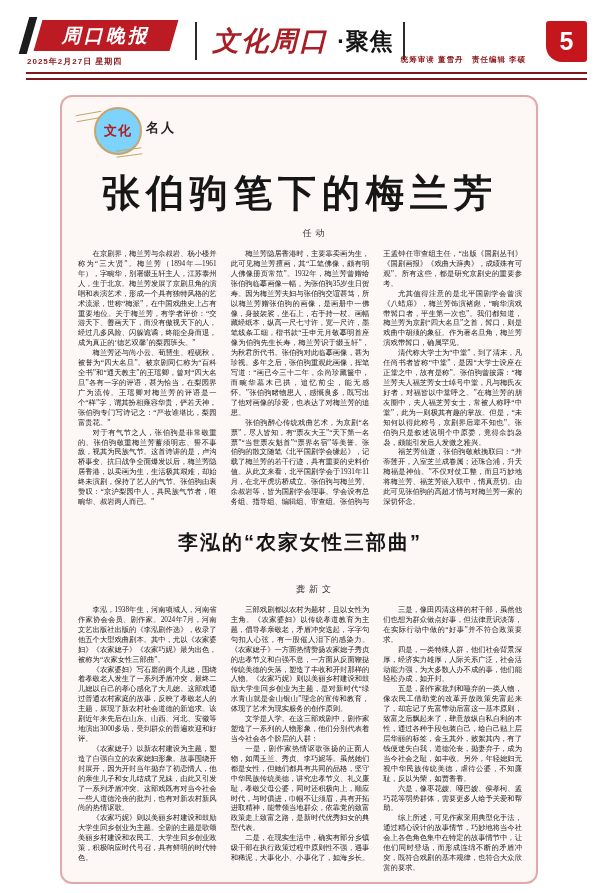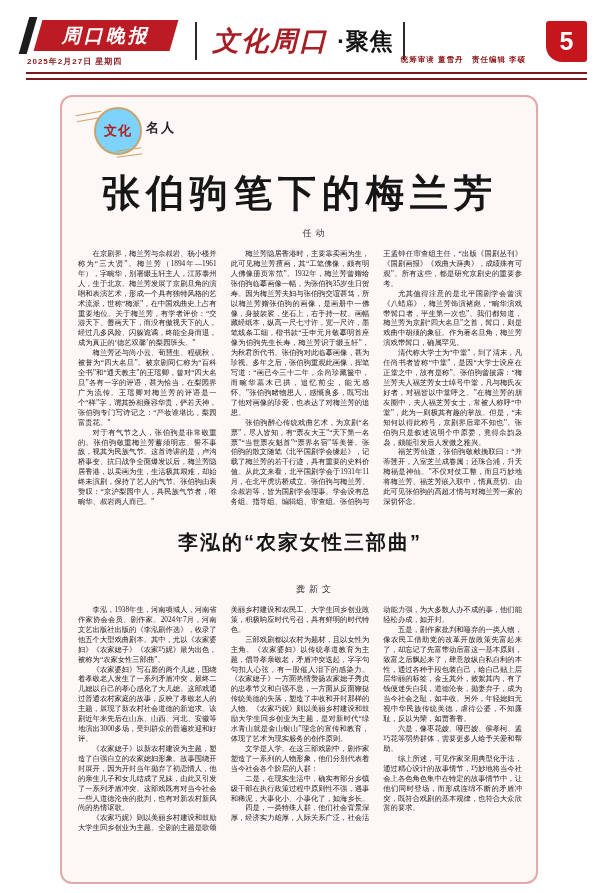--- a/index.html
+++ b/index.html
@@ -98,18 +98,20 @@
 
 <div class="a-title a2-title">李泓的“农家女性三部曲”</div>
 <div class="a-author a2-author">龚新文</div>
 <div class="a-body a2-body">
     <p>李泓，1938年生，河南项城人，河南省作家协会会员、剧作家。2024年7月，河南文艺出版社出版的《李泓剧作选》，收录了他五个大型戏曲剧本。其中，尤以《农家婆妇》《农家媳子》《农家巧妮》最为出色，被称为“农家女性三部曲”。</p>
     <p>《农家婆妇》写石磨的两个儿媳，围绕着孝敬老人发生了一系列矛盾冲突，最终二儿媳以自己的孝心感化了大儿媳。这部戏通过普通农村家庭的故事，反映了孝敬老人的主题，展现了新农村社会道德的新追求。该剧近年来先后在山东、山西、河北、安徽等地演出3000多场，受到群众的普遍欢迎和好评。</p>
     <p>《农家媳子》以新农村建设为主题，塑造了自强自立的农家媳妇形象。故事围绕开封展开，因为开封当年抛弃了初恋情人，他的亲生儿子和女儿结成了兄妹，由此又引发了一系列矛盾冲突。这部戏既有对当今社会一些人道德沦丧的批判，也有对新农村新风尚的热情讴歌。</p>
     <p>《农家巧妮》则以美丽乡村建设和鼓励大学生回乡创业为主题。全剧的主题是歌颂美丽乡村建设和农民工、大学生回乡创业政策，积极响应时代号召，具有鲜明的时代特色。</p>
     <p>三部戏剧都以农村为题材，且以女性为主角。《农家婆妇》以传统孝道教育为主题，倡导孝亲敬老，矛盾冲突迭起，字字句句扣人心弦，有一股催人泪下的感染力。《农家媳子》一方面热情赞扬农家媳子秀贞的忠孝节义和自强不息，一方面从反面鞭挞传统美德的失落，塑造了丰收和开封那样的人物。《农家巧妮》则以美丽乡村建设和鼓励大学生回乡创业为主题，是对新时代“绿水青山就是金山银山”理念的宣传和教育，体现了艺术为现实服务的创作原则。</p>
     <p>文学是人学。在这三部戏剧中，剧作家塑造了一系列的人物形象，他们分别代表着当今社会各个阶层的人群：</p>
+    <p>一是，剧作家热情讴歌张扬的正面人物，如周玉兰、秀贞、李巧妮等。虽然她们都是女性，但她们都具有共同的品格，坚守中华民族传统美德，讲究忠孝节义、礼义廉耻，孝敬父母公婆，同时还积极向上，顺应时代，与时俱进，巾帼不让须眉，具有开拓进取精神，能带领当地群众，依靠党的致富政策走上致富之路，是新时代优秀妇女的典型代表。</p>
     <p>二是，在现实生活中，确实有部分乡镇级干部在执行政策过程中原则性不强，遇事和稀泥，大事化小、小事化了，如海乡长。</p>
+    <p>三是，像田四清这样的村干部，虽然他们也想为群众做点好事，但法律意识淡薄，在实际行动中做的“好事”并不符合政策要求。</p>
     <p>四是，一类特殊人群，他们社会背景深厚，经济实力雄厚，人际关系广泛，社会活动能力强，为大多数人办不成的事，他们能轻松办成，如开封。</p>
     <p>五是，剧作家批判和唾弃的一类人物，像农民工借助党的改革开放政策先富起来了，却忘记了先富带动后富这一基本原则，致富之后飘起来了，肆意放纵自私自利的本性，通过各种手段包装自己，给自己贴上层层华丽的标签，金玉其外，败絮其内，有了钱便迷失自我，道德沦丧，抛妻弃子，成为当今社会之耻，如丰收。另外，年轻媳妇无视中华民族传统美德，虐待公婆，不知廉耻，反以为荣，如贾香香。</p>
     <p>六是，像枣花嫂、哑巴嫂、侯孝柯、孟巧花等弱势群体，需要更多人给予关爱和帮助。</p>
     <p>综上所述，可见作家采用典型化手法，通过精心设计的故事情节，巧妙地将当今社会上各色角色集中在特定的故事情节中，让他们同时登场，而形成连绵不断的矛盾冲突，既符合戏剧的基本规律，也符合大众欣赏的要求。</p>
   </div>
 
 </body></html>

